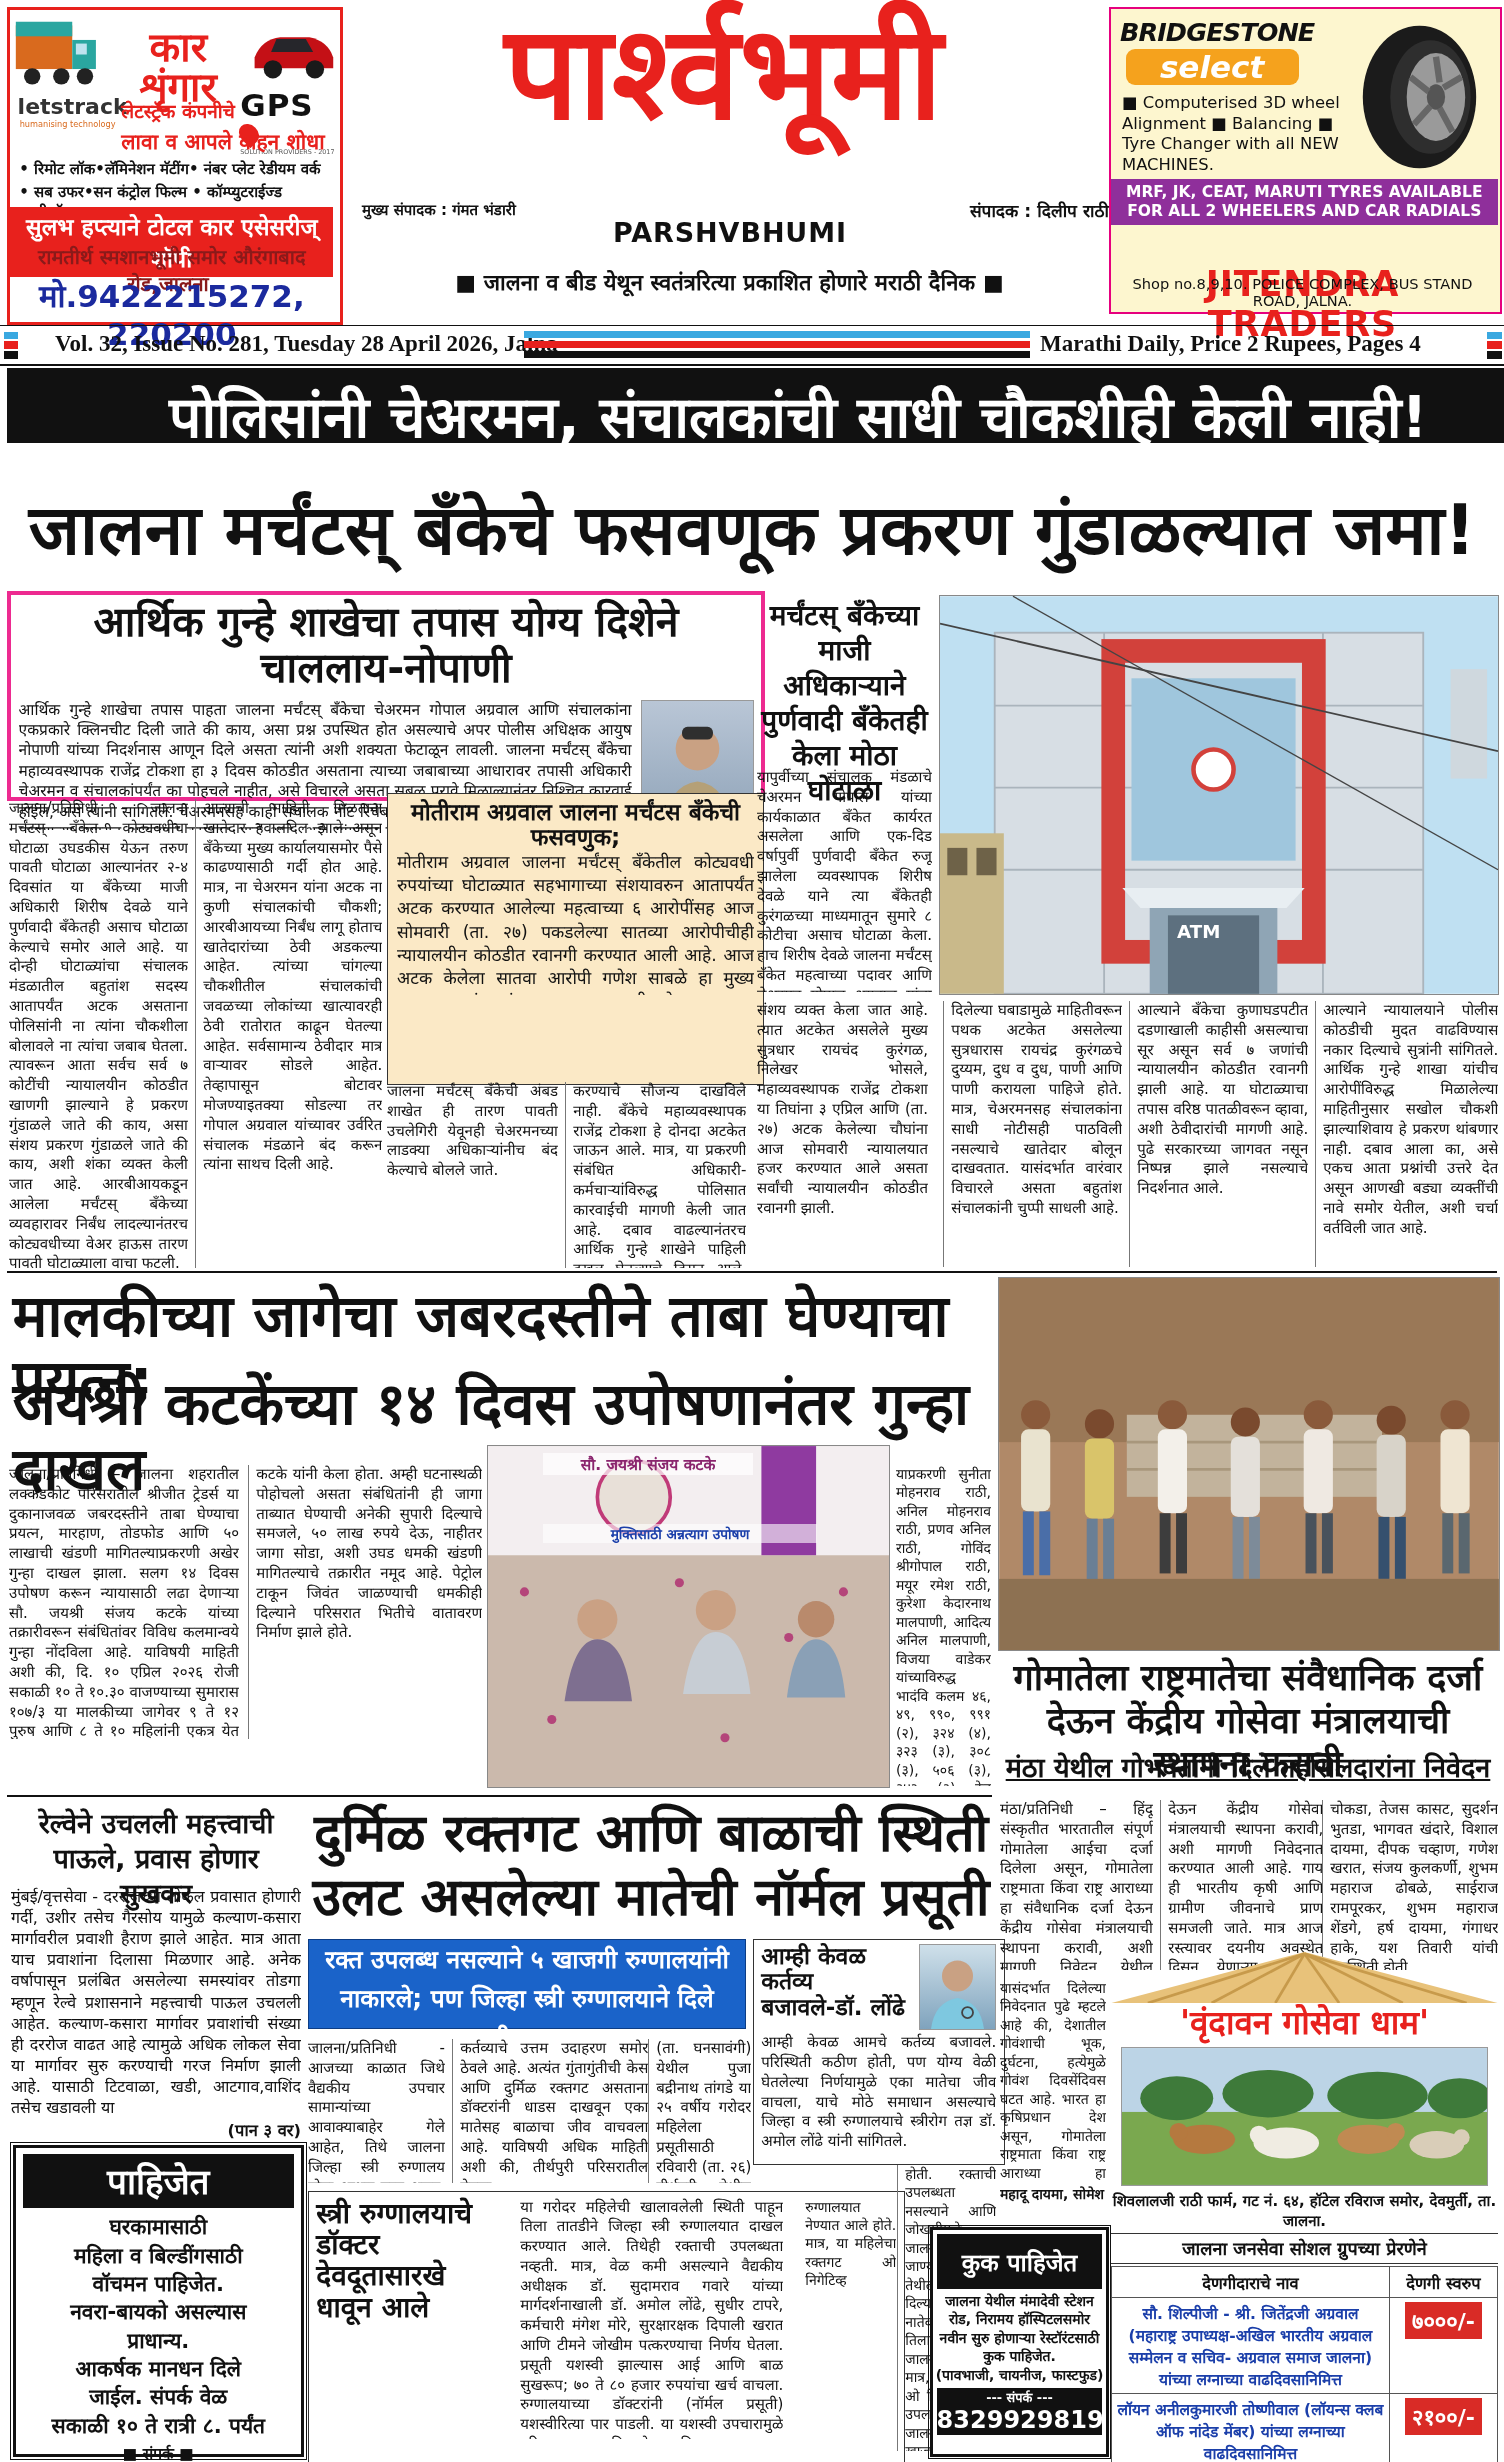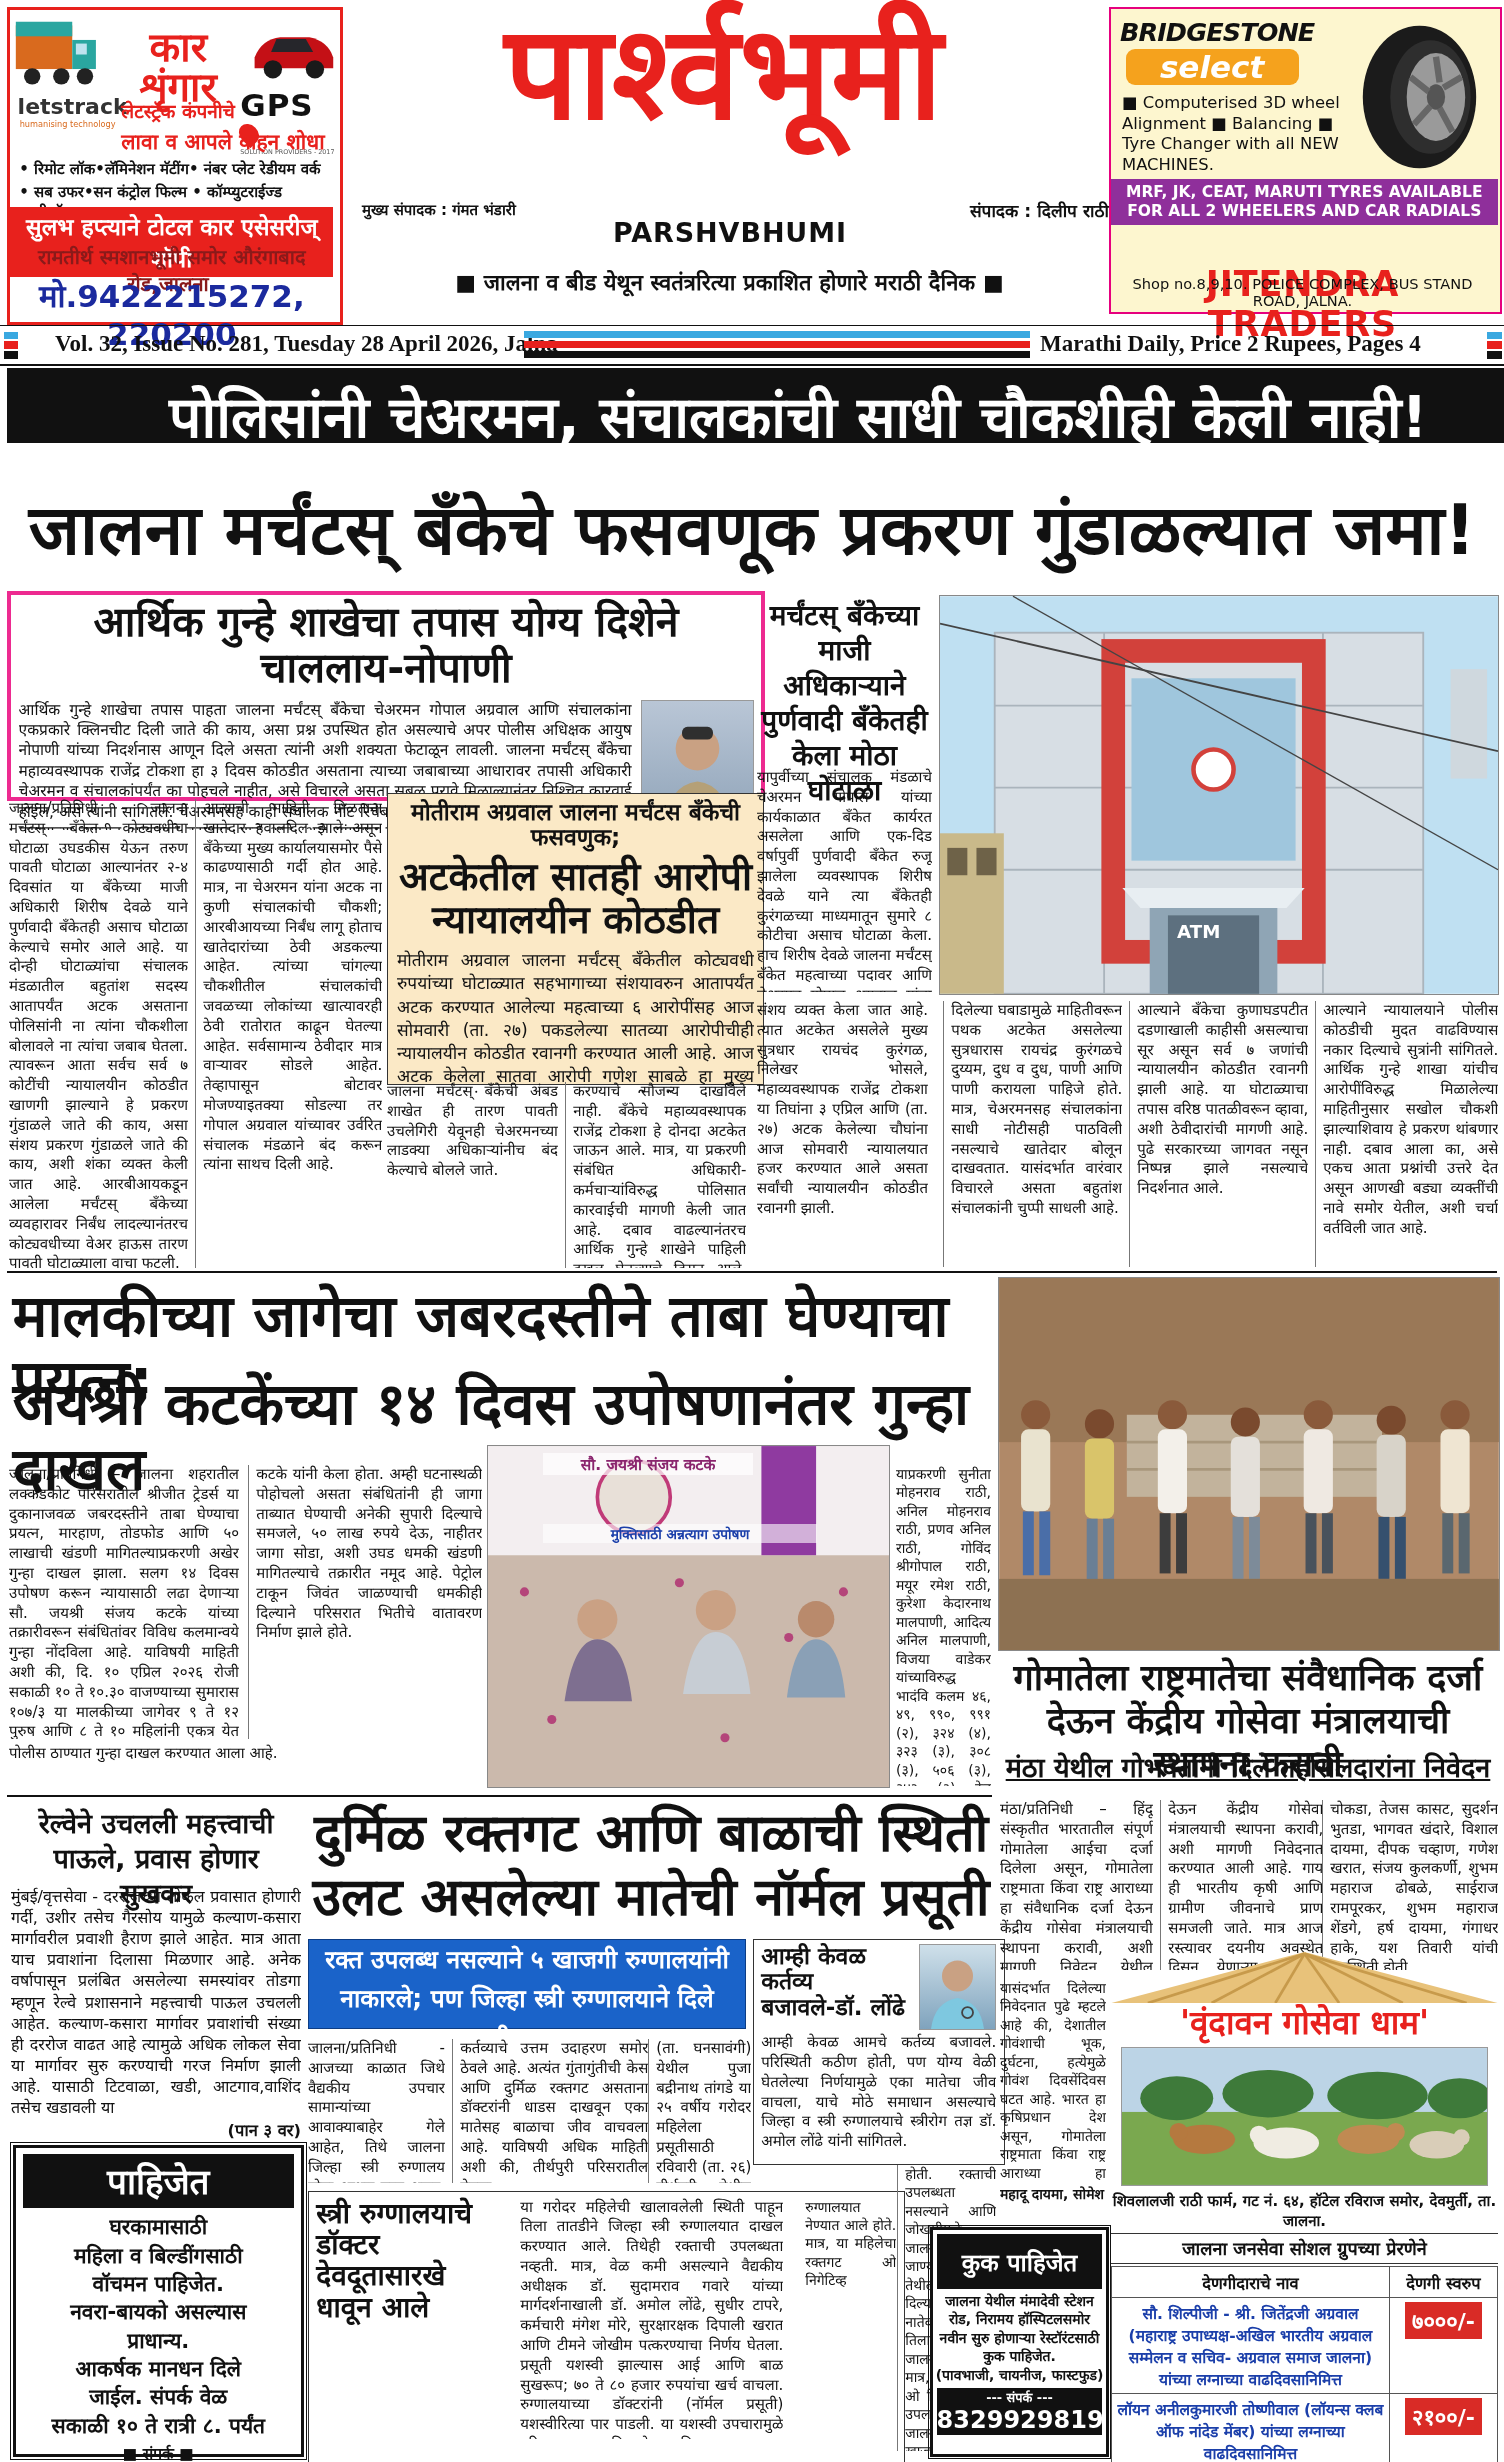--- a/index.html
+++ b/index.html
@@ -123,21 +123,20 @@
           </svg>
       </div>
     </div>
   </div>
 
   <div class="abs news" style="left:9px;top:799px;width:179px;height:469px;">जालना/प्रतिनिधी – जालना मर्चंटस् बँकेत कोट्यवधीचा घोटाळा उघडकीस येऊन तरुण पावती घोटाळा आल्यानंतर २-४ दिवसांत या बँकेच्या माजी अधिकारी शिरीष देवळे याने पुर्णवादी बँकेतही असाच घोटाळा केल्याचे समोर आले आहे. या दोन्ही घोटाळ्यांचा संचालक मंडळातील बहुतांश सदस्य आतापर्यंत अटक असताना पोलिसांनी ना त्यांना चौकशीला बोलावले ना त्यांचा जबाब घेतला. त्यावरून आता सर्वच सर्व ७ कोटींची न्यायालयीन कोठडीत खाणगी झाल्याने हे प्रकरण गुंडाळले जाते की काय, असा संशय प्रकरण गुंडाळले जाते की काय, अशी शंका व्यक्त केली जात आहे. आरबीआयकडून आलेला मर्चंटस् बँकेच्या व्यवहारावर निर्बंध लादल्यानंतरच कोट्यवधीच्या वेअर हाऊस तारण पावती घोटाळ्याला वाचा फुटली.</div>
   <div class="abs news col-rule" style="left:195px;top:799px;width:179px;height:469px;">आत्याची माहिती मिळताना खातेदार हवालदिल झाले असून बँकेच्या मुख्य कार्यालयासमोर पैसे काढण्यासाठी गर्दी होत आहे. मात्र, ना चेअरमन यांना अटक ना कुणी संचालकांची चौकशी; आरबीआयच्या निर्बंध लागू होताच खातेदारांच्या ठेवी अडकल्या आहेत. त्यांच्या चांगल्या चौकशीतील संचालकांची जवळच्या लोकांच्या खात्यावरही ठेवी रातोरात काढून घेतल्या आहेत. सर्वसामान्य ठेवीदार मात्र वाऱ्यावर सोडले आहेत. तेव्हापासून बोटावर मोजण्याइतक्या सोडल्या तर गोपाल अग्रवाल यांच्यावर उर्वरित संचालक मंडळाने बंद करून त्यांना साथच दिली आहे.</div>
 
   <div class="abs" style="left:387px;top:793px;width:357px;height:279px;background:#fbe9c6;border:1.8px solid #333;padding:5.5px 9px;">
     <div class="hl ctr" style="font-size:23px;">मोतीराम अग्रवाल जालना मर्चंटस बँकेची फसवणुक;</div>
-    <div class="hl ctr" style="font-size:39px;margin:3.6px 0 7.3px 0;">अटकेतील सातही आरोपी न्यायालयीन कोठडीत</div>
     <div class="news2" style="font-size:17.3px;height:144px;">मोतीराम अग्रवाल जालना मर्चंटस् बँकेतील कोट्यवधी रुपयांच्या घोटाळ्यात सहभागाच्या संशयावरुन आतापर्यंत अटक करण्यात आलेल्या महत्वाच्या ६ आरोपींसह आज सोमवारी (ता. २७) पकडलेल्या सातव्या आरोपीचीही न्यायालयीन कोठडीत रवानगी करण्यात आली आहे. आज अटक केलेला सातवा आरोपी गणेश साबळे हा मुख्य सुत्रधार रायचंद कुरंगळ याच्या जालन्यातील वेअर हाऊसचा व्यवस्थापक आहे, हे विशेष.</div>
   </div>
   <div class="abs news" style="left:387px;top:1082px;width:171px;height:186px;">जालना मर्चंटस् बँकेची अंबड शाखेत ही तारण पावती उचलेगिरी येवूनही चेअरमनच्या लाडक्या अधिकाऱ्यांनीच बंद केल्याचे बोलले जाते.</div>
   <div class="abs news col-rule" style="left:565px;top:1082px;width:173px;height:186px;">करण्याचे सौजन्य दाखविले नाही. बँकेचे महाव्यवस्थापक राजेंद्र टोकशा हे दोनदा अटकेत जाऊन आले. मात्र, या प्रकरणी संबंधित अधिकारी-कर्मचाऱ्यांविरुद्ध पोलिसात कारवाईची मागणी केली जात आहे. दबाव वाढल्यानंतरच आर्थिक गुन्हे शाखेने पाहिली दखल घेतल्याचे दिसून आले. दबाव वाढल्यानंतर २-३ दिवसांत आर्थिक गुन्हे शाखेने श्री. टोकशा यांच्या चौकशीचा ससेमिरा लावल्याचे समजते. त्यांचा जबाबही नोंदविला गेला. मात्र चौकशीअंती कुठलीही कारवाई झाली नाही.</div>
 
   <div class="abs hl ctr" style="left:757px;top:598px;width:175px;font-size:28px;line-height:1.25;">मर्चंटस् बँकेच्या माजी अधिकाऱ्याने पुर्णवादी बँकेतही केला मोठा घोटाळा</div>
   <div class="abs news" style="left:757px;top:768px;width:175px;height:224px;">यापुर्वीच्या संचालक मंडळाचे चेअरमन गोपाल यांच्या कार्यकाळात बँकेत कार्यरत असलेला आणि एक-दिड वर्षापुर्वी पुर्णवादी बँकेत रुजू झालेला व्यवस्थापक शिरीष देवळे याने त्या बँकेतही कुरंगळच्या माध्यमातून सुमारे ८ कोटीचा असाच घोटाळा केला. हाच शिरीष देवळे जालना मर्चंटस् बँकेत महत्वाच्या पदावर आणि चेअरमन गोपाल अग्रवाल यांचा लाडका अधिकारी होता. तेव्हापासून शिरीष देवळे, राजेंद्र टोकशा यांची रायचंद्र कुरंगळशी गट्टी जमलेली होती. त्यातूनच त्यांनी घोटाळ्याला सुरुवात केली. ही बाब चेअरमन गोपाल अग्रवालला माहिती नव्हती, असे म्हणणे साफ चुकीचे होईल. कारण मुख्य शाखेतून वेअर हाऊस तारण पावत्यांवर दिलेले कोट्यवधीचे कर्ज थकबाकीत गेलेले असताना गोपाल अग्रवाल यांनी जाणीवपूर्वक दुर्लक्ष केले. त्यामुळेच बँकेचा एनपीए</div>
 
   <div class="abs photo" style="left:939px;top:595px;width:558px;height:398px;border:0.9px solid #888;">
     <svg width="558" height="398" viewBox="0 0 612 436">
@@ -171,21 +170,20 @@
   <div class="abs news col-rule" style="left:943px;top:1001px;width:171px;height:266px;">दिलेल्या घबाडामुळे माहितीवरून पथक अटकेत असलेल्या सुत्रधारास रायचंद्र कुरंगळचे दुय्यम, दुध व दुध, पाणी आणि पाणी करायला पाहिजे होते. मात्र, चेअरमनसह संचालकांना साधी नोटीसही पाठविली नसल्याचे खातेदार बोलून दाखवतात. यासंदर्भात वारंवार विचारले असता बहुतांश संचालकांनी चुप्पी साधली आहे.</div>
   <div class="abs news col-rule" style="left:1129px;top:1001px;width:171px;height:266px;">आल्याने बँकेचा कुणाघडपटीत दडणाखाली काहीसी असल्याचा सूर असून सर्व ७ जणांची न्यायालयीन कोठडीत रवानगी झाली आहे. या घोटाळ्याचा तपास वरिष्ठ पातळीवरून व्हावा, अशी ठेवीदारांची मागणी आहे. पुढे सरकारच्या जागवत नसून निष्पन्न झाले नसल्याचे निदर्शनात आले.</div>
   <div class="abs news col-rule" style="left:1315px;top:1001px;width:175px;height:266px;">आल्याने न्यायालयाने पोलीस कोठडीची मुदत वाढविण्यास नकार दिल्याचे सुत्रांनी सांगितले. आर्थिक गुन्हे शाखा यांचीच आरोपींविरुद्ध मिळालेल्या माहितीनुसार सखोल चौकशी झाल्याशिवाय हे प्रकरण थांबणार नाही. दबाव आला का, असे एकच आता प्रश्नांची उत्तरे देत असून आणखी बड्या व्यक्तींची नावे समोर येतील, अशी चर्चा वर्तविली जात आहे.</div>
 
   <div class="abs" style="left:7.3px;top:1271px;width:1490px;border-top:2.7px solid #111;"></div>
 
   <div class="abs hl" style="left:12.8px;top:1284px;width:978px;font-size:58px;">मालकीच्या जागेचा जबरदस्तीने ताबा घेण्याचा प्रयत्न;</div>
   <div class="abs hl" style="left:12.8px;top:1372px;width:978px;font-size:58px;">जयश्री कटकेंच्या १४ दिवस उपोषणानंतर गुन्हा दाखल</div>
   <div class="abs news" style="left:9px;top:1465px;width:230px;height:274px;">जालना/प्रतिनिधी – जालना शहरातील लक्कडकोट परिसरातील श्रीजीत ट्रेडर्स या दुकानाजवळ जबरदस्तीने ताबा घेण्याचा प्रयत्न, मारहाण, तोडफोड आणि ५० लाखाची खंडणी मागितल्याप्रकरणी अखेर गुन्हा दाखल झाला. सलग १४ दिवस उपोषण करून न्यायासाठी लढा देणाऱ्या सौ. जयश्री संजय कटके यांच्या तक्रारीवरून संबंधितांवर विविध कलमान्वये गुन्हा नोंदविला आहे. याविषयी माहिती अशी की, दि. १० एप्रिल २०२६ रोजी सकाळी १० ते १०.३० वाजण्याच्या सुमारास १०७/३ या मालकीच्या जागेवर ९ ते १२ पुरुष आणि ८ ते १० महिलांनी एकत्र येत जबरदस्तीने ताबा घेण्याचा प्रयत्न केला. दुकानातील साहित्याची तोडफोड करून मालमत्तेचे मोठे नुकसान केले. यावेळी संबंधितांना लोखंडी सळईसारखी हत्यारे हातात घेऊन धमक्या देत दहशत निर्माण केल्याचा आरोप तक्रारदार जयश्री</div>
   <div class="abs news col-rule" style="left:248px;top:1465px;width:226px;height:274px;">कटके यांनी केला होता. अम्ही घटनास्थळी पोहोचलो असता संबंधितांनी ही जागा ताब्यात घेण्याची अनेकी सुपारी दिल्याचे समजले, ५० लाख रुपये देऊ, नाहीतर जागा सोडा, अशी उघड धमकी खंडणी मागितल्याचे तक्रारीत नमूद आहे. पेट्रोल टाकून जिवंत जाळण्याची धमकीही दिल्याने परिसरात भितीचे वातावरण निर्माण झाले होते.</div>
-  <div class="abs news" style="left:9px;top:1744px;width:465px;height:44px;">पोलीस ठाण्यात गुन्हा दाखल करण्यात आला आहे.</div>
 
   <div class="abs photo" style="left:487px;top:1445px;width:401px;height:341px;border:0.9px solid #888;">
     <svg width="401" height="341" viewBox="0 0 440 374">
       <rect width="440" height="374" fill="#d8c9bd"></rect>
       <rect x="0" y="0" width="440" height="120" fill="#f3eef0"></rect>
       <rect x="300" y="0" width="60" height="120" fill="#8f3aa0"></rect>
       <circle cx="160" cy="56" r="40" fill="#e8e0d8" stroke="#c03a78" stroke-width="4"></circle>
       <rect x="0" y="120" width="440" height="254" fill="#cbb9ac"></rect>
       <g fill="#b4457a">
           <circle cx="40" cy="160" r="5"></circle>

